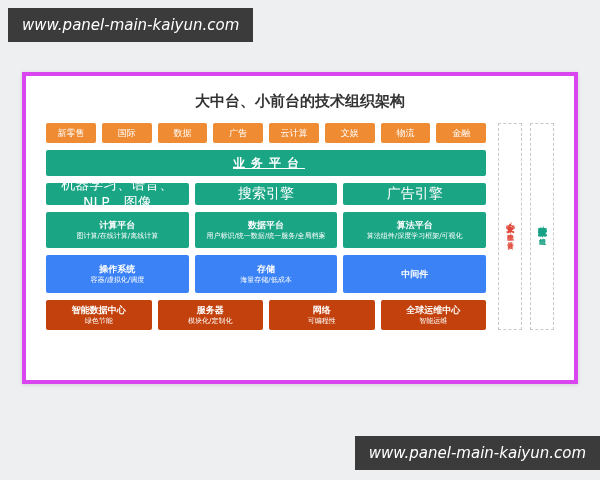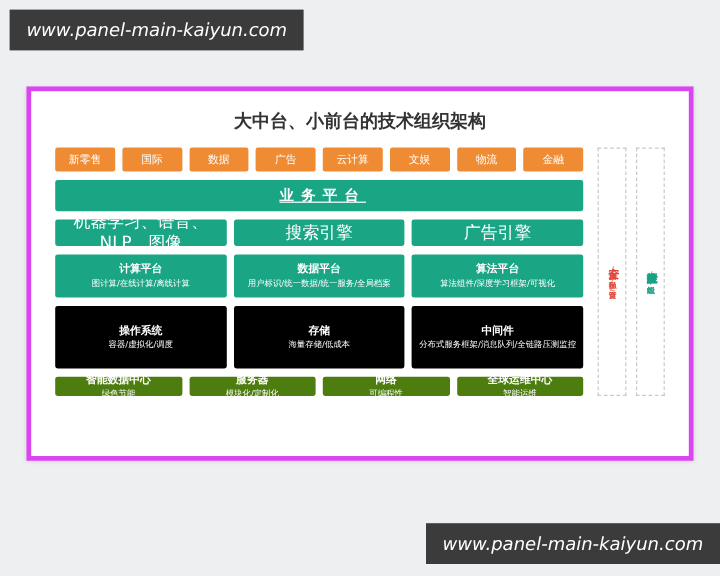--- a/index.html
+++ b/index.html
@@ -62,22 +62,22 @@
   .units .cell   { height:20px; background:#ef8b33; font-size:9px; }
   .bar-platform  {
     height:26px; background:#1aa585; color:#fff;
     display:flex; align-items:center; justify-content:center;
     font-size:12px; font-weight:bold; letter-spacing:6px; padding-left:6px;
     border-radius:2px;
     text-decoration:underline;
   }
   .engines .cell { height:22px; background:#1aa585; font-size:14px; }
   .platforms .cell { height:36px; background:#1aa585; }
-  .infra .cell   { height:52px; background:#000000; }
-  .dc .cell      { height:16px; background:#4d7c0f; }
+  .infra .cell   { height:38px; background:#3b82f6; }
+  .dc .cell      { height:30px; background:#c2410c; }
 
   .cell .t { font-size:9px; font-weight:bold; line-height:1.35; }
   .cell .d { font-size:7px; line-height:1.3; padding:0 3px; }
 
   
   .side { display:flex; gap:8px; }
   .sidebox {
     width:24px;
     box-sizing:border-box;
     border:1px dashed #c9c9c9;
@@ -145,21 +145,20 @@
         <div class="cell">
           <span class="t">操作系统</span>
           <span class="d">容器/虚拟化/调度</span>
         </div>
         <div class="cell">
           <span class="t">存储</span>
           <span class="d">海量存储/低成本</span>
         </div>
         <div class="cell">
           <span class="t">中间件</span>
-          <span class="d">分布式服务框架/消息队列/全链路压测监控</span>
         </div>
       </div>
 
       <div class="row dc">
         <div class="cell">
           <span class="t">智能数据中心</span>
           <span class="d">绿色节能</span>
         </div>
         <div class="cell">
           <span class="t">服务器</span>

